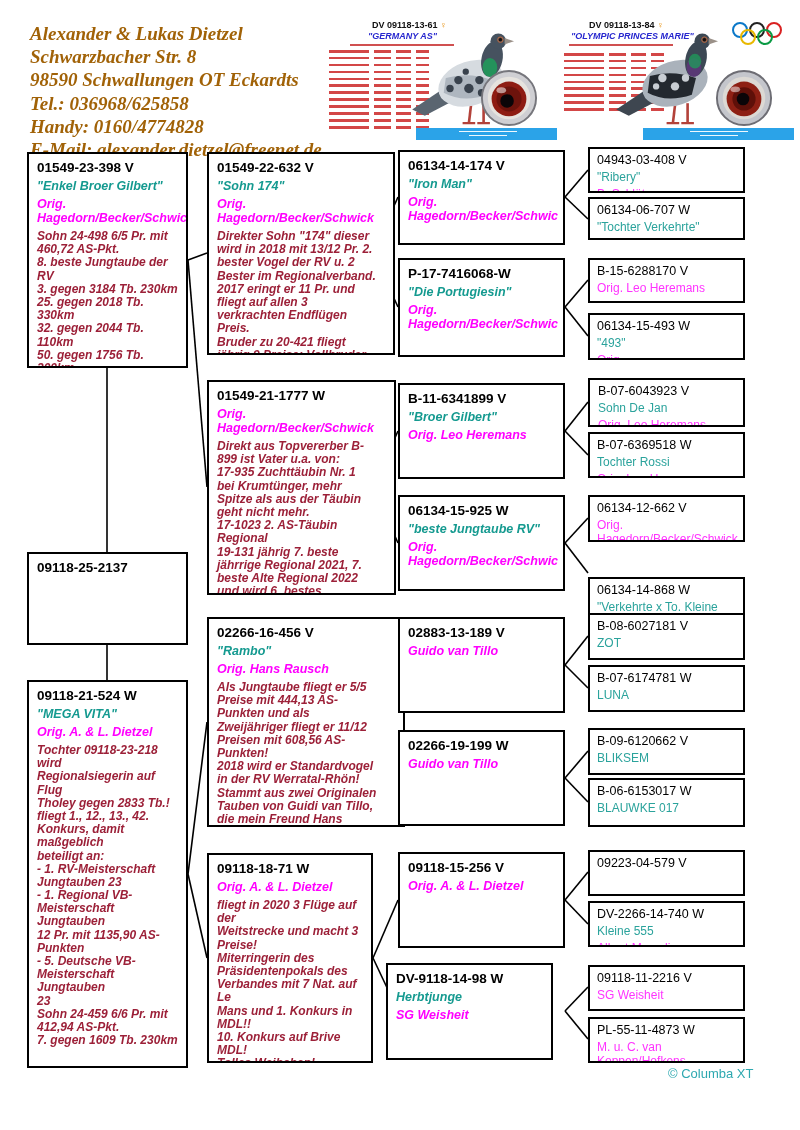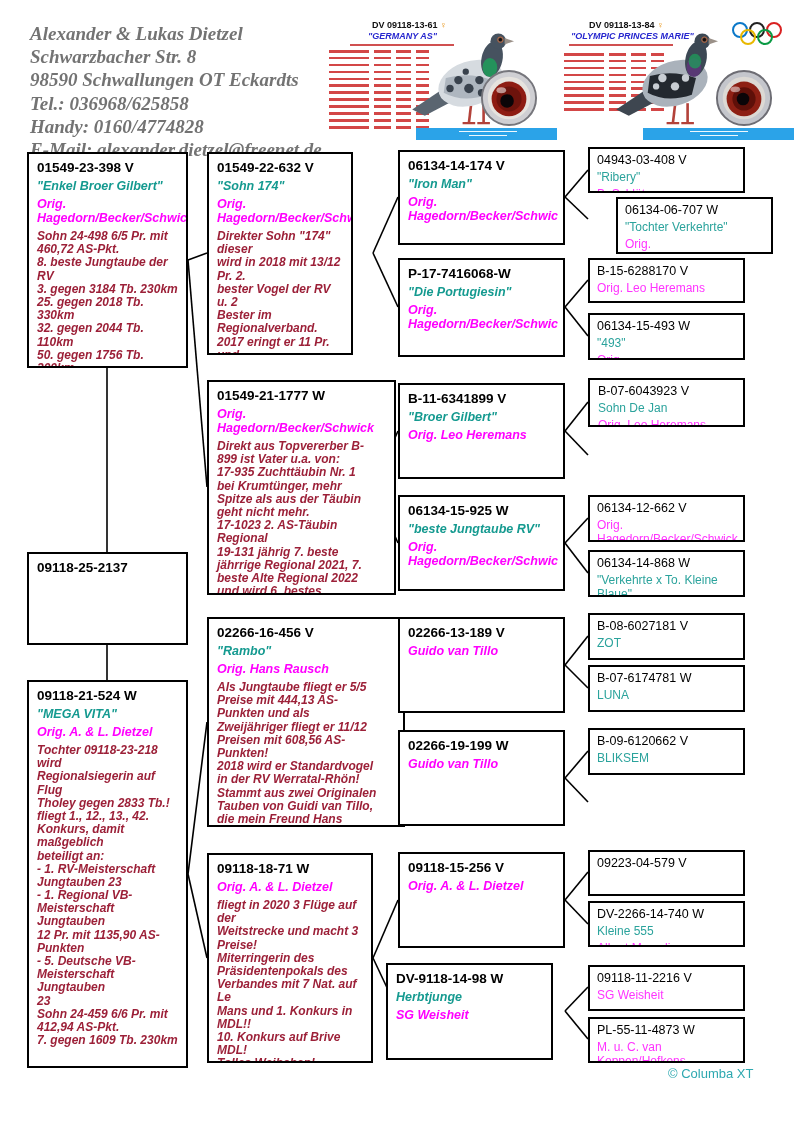--- a/index.html
+++ b/index.html
@@ -1,20 +1,20 @@
 <!DOCTYPE html>
 <html><head>
 <meta charset="utf-8">
 <style>
   html,body{margin:0;padding:0;background:#fff;}
   #page{position:relative;width:800px;height:1130px;background:#fff;overflow:hidden;
         font-family:"Liberation Sans",sans-serif;}
 
   
-  .owner{position:absolute;left:30px;top:22px;color:#737373;
+  .owner{position:absolute;left:30px;top:22px;color:#a16207;
          font-family:"Liberation Serif",serif;font-weight:bold;font-style:italic;
          font-size:19px;line-height:1.22;}
 
   
   .card{position:absolute;top:17px;width:237px;height:123px;background:#fff;}
   .card-title{position:absolute;top:3px;left:50px;font-size:9px;font-weight:bold;color:#111;}
   .card-sex{color:#e8971d;font-size:9px;}
   .card-sub{position:absolute;top:14px;left:46px;font-size:9px;font-weight:bold;
             font-style:italic;color:#2727cf;}
   .card-caption{position:absolute;top:27px;left:28px;width:104px;height:2px;background:#d05050;}
@@ -44,42 +44,42 @@
   .small{padding:4px 7px;}
   .small .pid{font-weight:normal;font-size:12.5px;margin-bottom:3px;}
   .small .pname{font-weight:normal;font-style:normal;font-size:12px;color:#2ba39c;margin-bottom:3px;}
   .small .porig{font-weight:normal;font-style:normal;font-size:12px;color:#ff33ff;}
 
   
   .c1b1{left:27px;top:152px;width:161px;height:216px;}
   .c1b2{left:27px;top:552px;width:161px;height:93px;}
   .c1b3{left:27px;top:680px;width:161px;height:388px;}
   
-  .c2b1{left:207px;top:152px;width:146px;height:203px;}
+  .c2b1{left:207px;top:152px;width:188px;height:203px;}
   .c2b2{left:207px;top:380px;width:189px;height:215px;}
   .c2b3{left:207px;top:617px;width:198px;height:210px;}
   .c2b4{left:207px;top:853px;width:166px;height:210px;}
   
   .c3b1{left:398px;top:150px;width:167px;height:95px;}
   .c3b2{left:398px;top:258px;width:167px;height:99px;}
   .c3b3{left:398px;top:383px;width:167px;height:96px;}
   .c3b4{left:398px;top:495px;width:167px;height:96px;}
   .c3b5{left:398px;top:617px;width:167px;height:96px;}
   .c3b6{left:398px;top:730px;width:167px;height:96px;}
   .c3b7{left:398px;top:852px;width:167px;height:96px;}
   .c3b8{left:386px;top:963px;width:167px;height:97px;}
   
   .c4b1{left:588px;top:147px;width:157px;height:46px;}
-  .c4b2{left:588px;top:197px;width:157px;height:57px;margin-left:28px;}
+  .c4b2{left:588px;top:197px;width:157px;height:43px;}
   .c4b3{left:588px;top:258px;width:157px;height:45px;}
   .c4b4{left:588px;top:313px;width:157px;height:47px;}
   .c4b5{left:588px;top:378px;width:157px;height:49px;padding-left:8px;}
   .c4b6{left:588px;top:432px;width:157px;height:46px;}
   .c4b7{left:588px;top:495px;width:157px;height:47px;}
-  .c4b8{left:588px;top:550px;width:157px;height:47px;}
+  .c4b8{left:588px;top:577px;width:157px;height:47px;}
   .c4b9{left:588px;top:613px;width:157px;height:47px;}
   .c4b10{left:588px;top:665px;width:157px;height:47px;}
   .c4b11{left:588px;top:728px;width:157px;height:47px;}
   .c4b12{left:588px;top:778px;width:157px;height:49px;}
   .c4b13{left:588px;top:850px;width:157px;height:46px;}
   .c4b14{left:588px;top:901px;width:157px;height:46px;}
   .c4b15{left:588px;top:965px;width:157px;height:46px;}
   .c4b16{left:588px;top:1017px;width:157px;height:46px;}
 
   .connectors{position:absolute;left:0;top:0;width:800px;height:1130px;pointer-events:none;}
@@ -351,21 +351,21 @@
     <div class="pid">B-11-6341899 V</div>
     <div class="pname">"Broer Gilbert"</div>
     <div class="porig">Orig. Leo Heremans</div>
   </div>
   <div class="pbox c3b4">
     <div class="pid">06134-15-925 W</div>
     <div class="pname">"beste Jungtaube RV"</div>
     <div class="porig">Orig. Hagedorn/Becker/Schwic</div>
   </div>
   <div class="pbox c3b5">
-    <div class="pid">02266-13-189 V</div>
+    <div class="pid">02883-13-189 V</div>
 
     <div class="porig">Guido van Tillo</div>
   </div>
   <div class="pbox c3b6">
     <div class="pid">02266-19-199 W</div>
 
     <div class="porig">Guido van Tillo</div>
   </div>
   <div class="pbox c3b7">
     <div class="pid">09118-15-256 V</div>
@@ -396,20 +396,25 @@
   <div class="pbox small c4b4">
     <div class="pid">06134-15-493 W</div>
     <div class="pname">"493"</div>
     <div class="porig">Orig. Hagedorn/Becker/Schwick</div>
   </div>
   <div class="pbox small c4b5">
     <div class="pid">B-07-6043923 V</div>
     <div class="pname">Sohn De Jan</div>
     <div class="porig">Orig. Leo Heremans</div>
   </div>
+  <div class="pbox small c4b6">
+    <div class="pid">B-07-6369518 W</div>
+    <div class="pname">Tochter Rossi</div>
+    <div class="porig">Orig. Leo Heremans</div>
+  </div>
   <div class="pbox small c4b7">
     <div class="pid">06134-12-662 V</div>
 
     <div class="porig">Orig. Hagedorn/Becker/Schwick</div>
   </div>
   <div class="pbox small c4b8">
     <div class="pid">06134-14-868 W</div>
     <div class="pname">"Verkehrte x To. Kleine Blaue"</div>
 
   </div>
@@ -419,20 +424,25 @@
 
   </div>
   <div class="pbox small c4b10">
     <div class="pid">B-07-6174781 W</div>
     <div class="pname">LUNA</div>
 
   </div>
   <div class="pbox small c4b11">
     <div class="pid">B-09-6120662 V</div>
     <div class="pname">BLIKSEM</div>
+
+  </div>
+  <div class="pbox small c4b12">
+    <div class="pid">B-06-6153017 W</div>
+    <div class="pname">BLAUWKE 017</div>
 
   </div>
   <div class="pbox small c4b13">
     <div class="pid">09223-04-579 V</div>
 
   </div>
   <div class="pbox small c4b14">
     <div class="pid">DV-2266-14-740 W</div>
     <div class="pname">Kleine 555</div>
     <div class="porig">Albert Marcelis</div>

